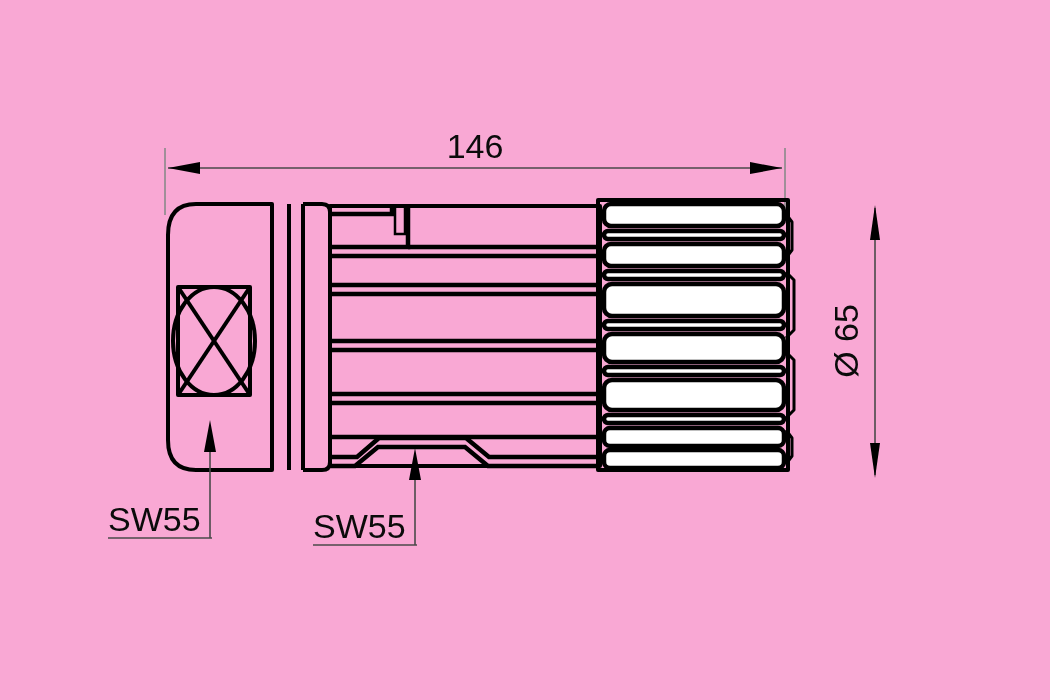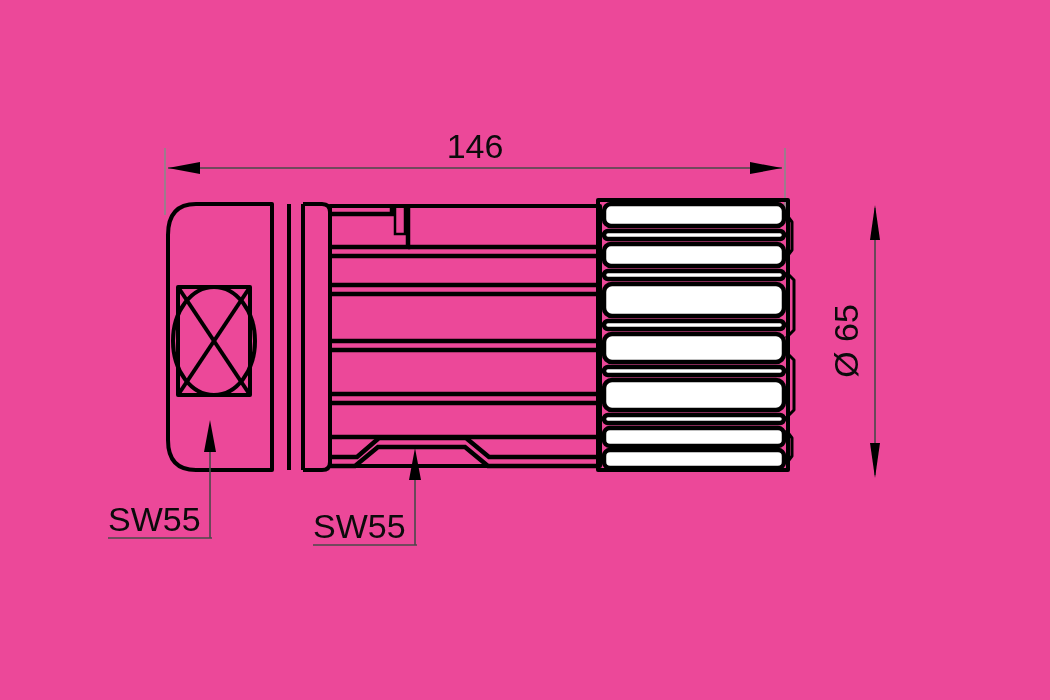--- a/index.html
+++ b/index.html
@@ -8,21 +8,21 @@
     padding: 0;
     background: #ffffff;
   }
   body {
     font-family: "Liberation Sans", sans-serif;
   }
   #drawing-root {
     position: relative;
     width: 1050px;
     height: 700px;
-    background: #ec4899;
+    background: #f9a8d4;
     overflow: hidden;
   }
   svg#drawing-svg {
     display: block;
     width: 1050px;
     height: 700px;
   }
   .dim-text {
     font-family: "Liberation Sans", sans-serif;
     font-size: 34px;

